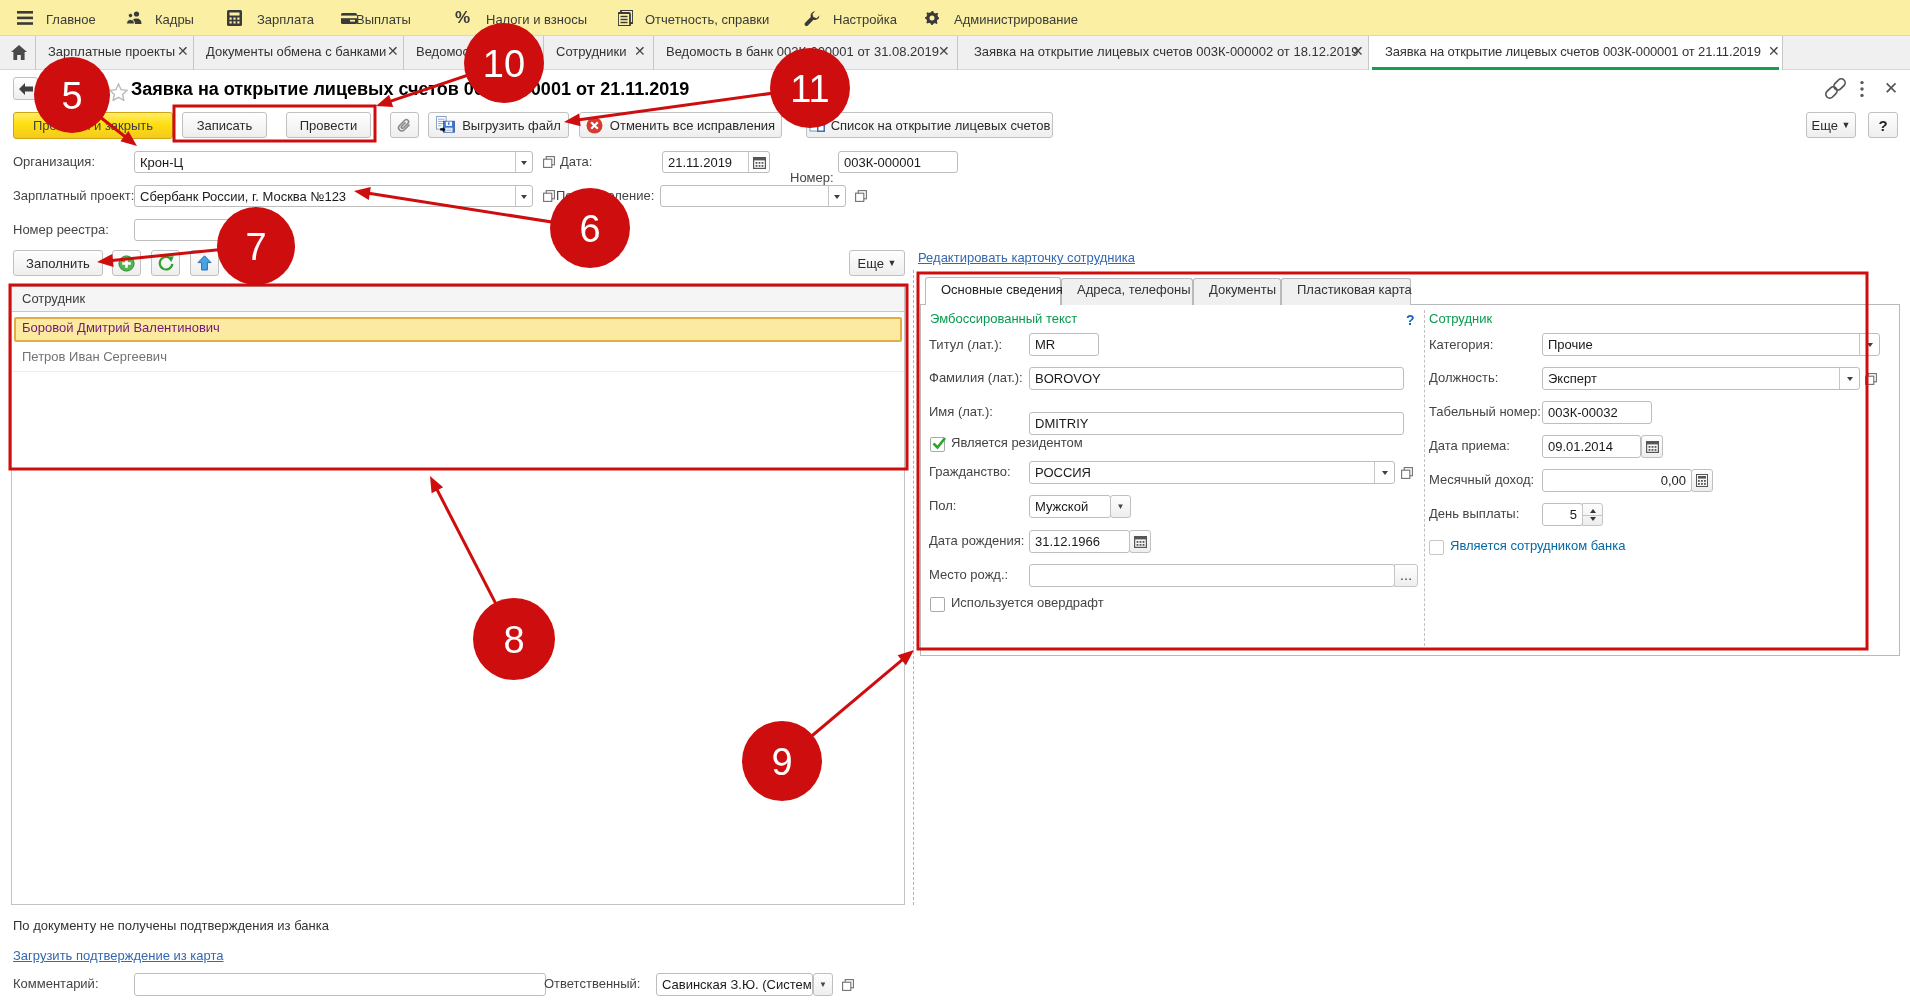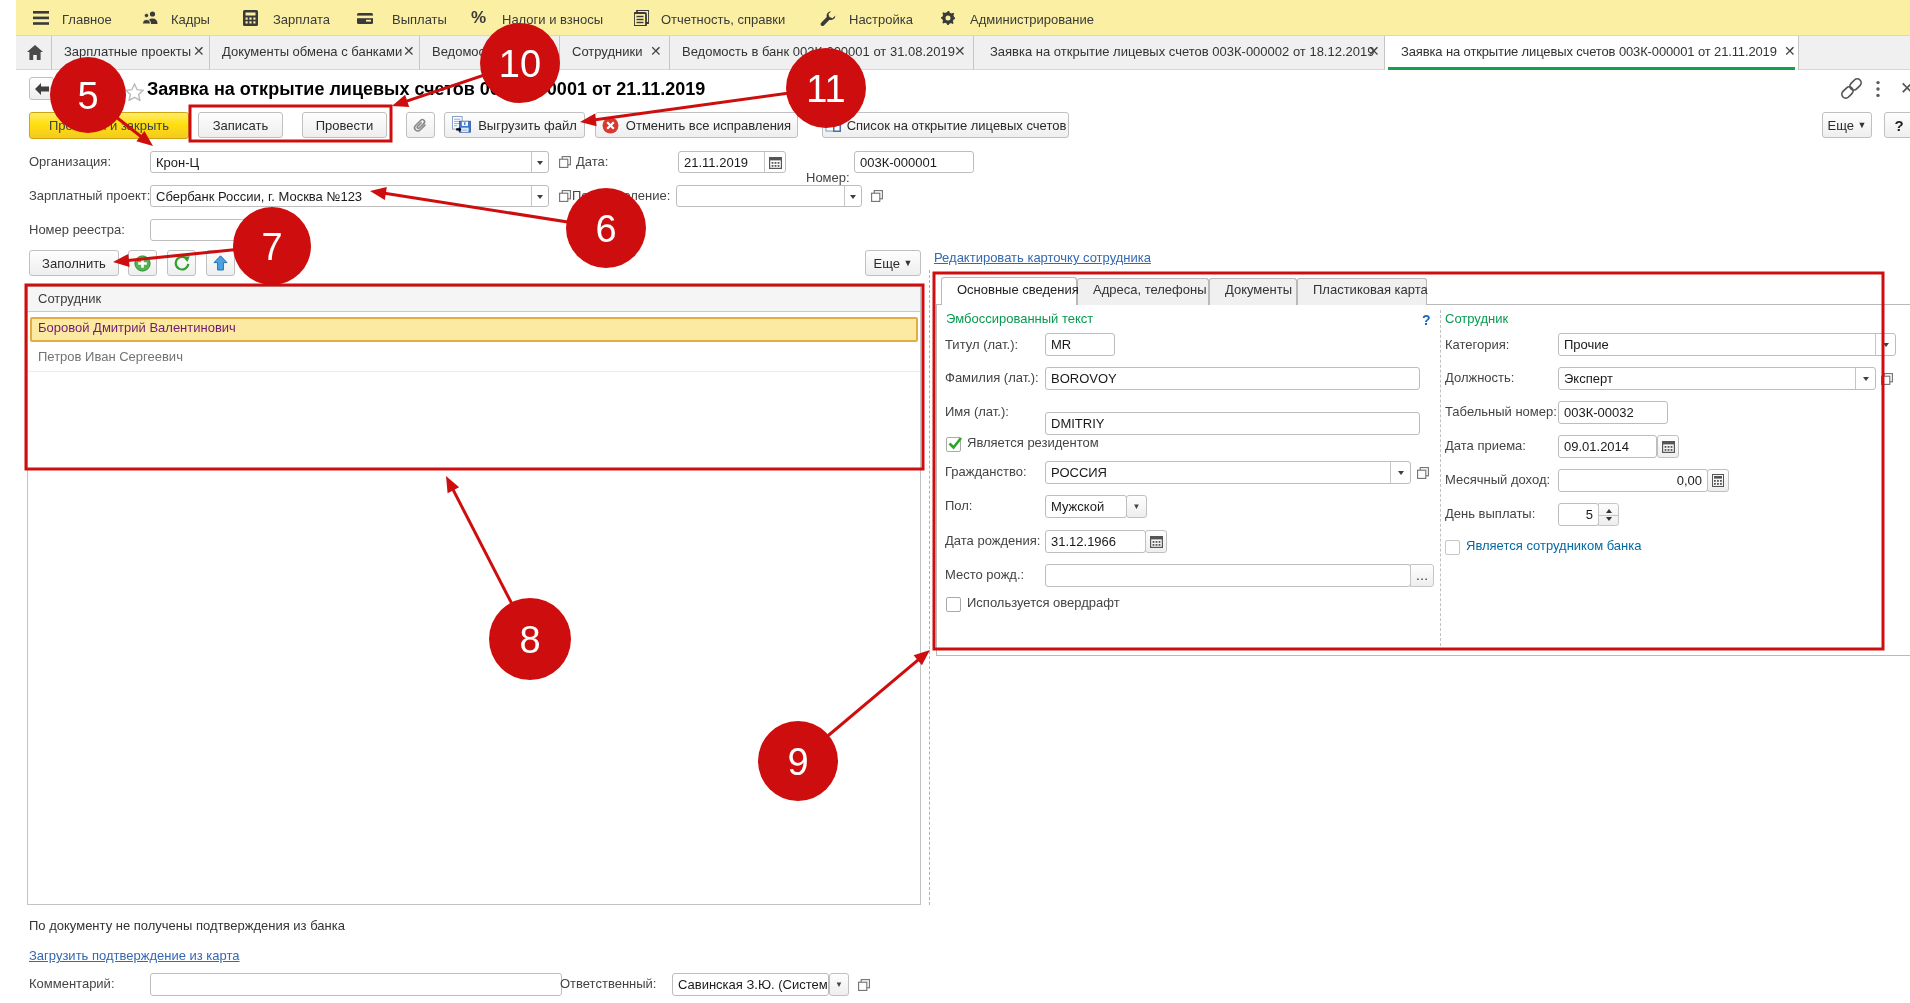--- a/index.html
+++ b/index.html
@@ -1,18 +1,18 @@
 <!DOCTYPE html>
 <html><head>
 <meta charset="utf-8">
 <style>
   * { margin:0; padding:0; box-sizing:border-box; }
   html,body { width:1910px; height:1003px; overflow:hidden; background:#fff;
     font-family:"Liberation Sans", sans-serif; }
-  #page { position:relative; width:1596px; height:1003px; background:#fff;margin-left:16px; }
+  #page { position:relative; width:1596px; height:1003px; background:#fff; }
   .abs { position:absolute; }
   .lbl { position:absolute; font-size:13px; color:#444; white-space:nowrap; margin-top:-2px; }
   .inp { position:absolute; border:1px solid #bdbdbd; border-radius:3px; background:#fff;
          font-size:13px; color:#1a1a1a; padding:0 5px; display:flex; align-items:center;
          white-space:nowrap; overflow:hidden; }
   .btn { position:absolute; border:1px solid #c0c0c0; border-radius:3px;
          background:linear-gradient(#fefefe,#eeeeee);
          font-size:13px; color:#2b2b2b; display:flex; align-items:center; justify-content:center;
          white-space:nowrap; }
   .combo-arrow { position:absolute; top:0; bottom:0; width:17px; border-left:1px solid #c6c6c6;
@@ -72,21 +72,21 @@
           <rect x="6.4" y="11.3" width="2.2" height="2.2"></rect>
           <rect x="10.3" y="11.3" width="2.2" height="2.2"></rect>
         </g>
       </svg>
     <div class="mi" style="left:257px">Зарплата</div>
     <svg class="mico" style="left:341px;top:13px" width="16" height="11" viewBox="0 0 16 11">
         <rect x="0" y="0" width="16" height="11" rx="1.5" fill="#3a3a3a"></rect>
         <rect x="0" y="2.6" width="16" height="2.6" fill="#faefa3"></rect>
         <rect x="9" y="6.8" width="5" height="1.8" fill="#faefa3"></rect>
       </svg>
-    <div class="mi" style="left:376px">Выплаты</div>
+    <div class="mi" style="left:356px">Выплаты</div>
     <div class="mi" style="left:455px;top:8px;font-size:17px;font-weight:bold">%</div>
     <div class="mi" style="left:486px">Налоги и взносы</div>
     <svg class="mico" style="left:618px;top:10px" width="15" height="16" viewBox="0 0 15 16">
         <rect x="3" y="0" width="12" height="13" rx="1" fill="none" stroke="#3a3a3a" stroke-width="1.8"></rect>
         <rect x="0" y="3" width="12" height="13" rx="1" fill="#faefa3" stroke="#3a3a3a" stroke-width="1.8"></rect>
         <g stroke="#3a3a3a" stroke-width="1.4">
           <line x1="2.5" y1="6.5" x2="9.5" y2="6.5"></line>
           <line x1="2.5" y1="9.5" x2="9.5" y2="9.5"></line>
           <line x1="2.5" y1="12.5" x2="9.5" y2="12.5"></line>
         </g>

